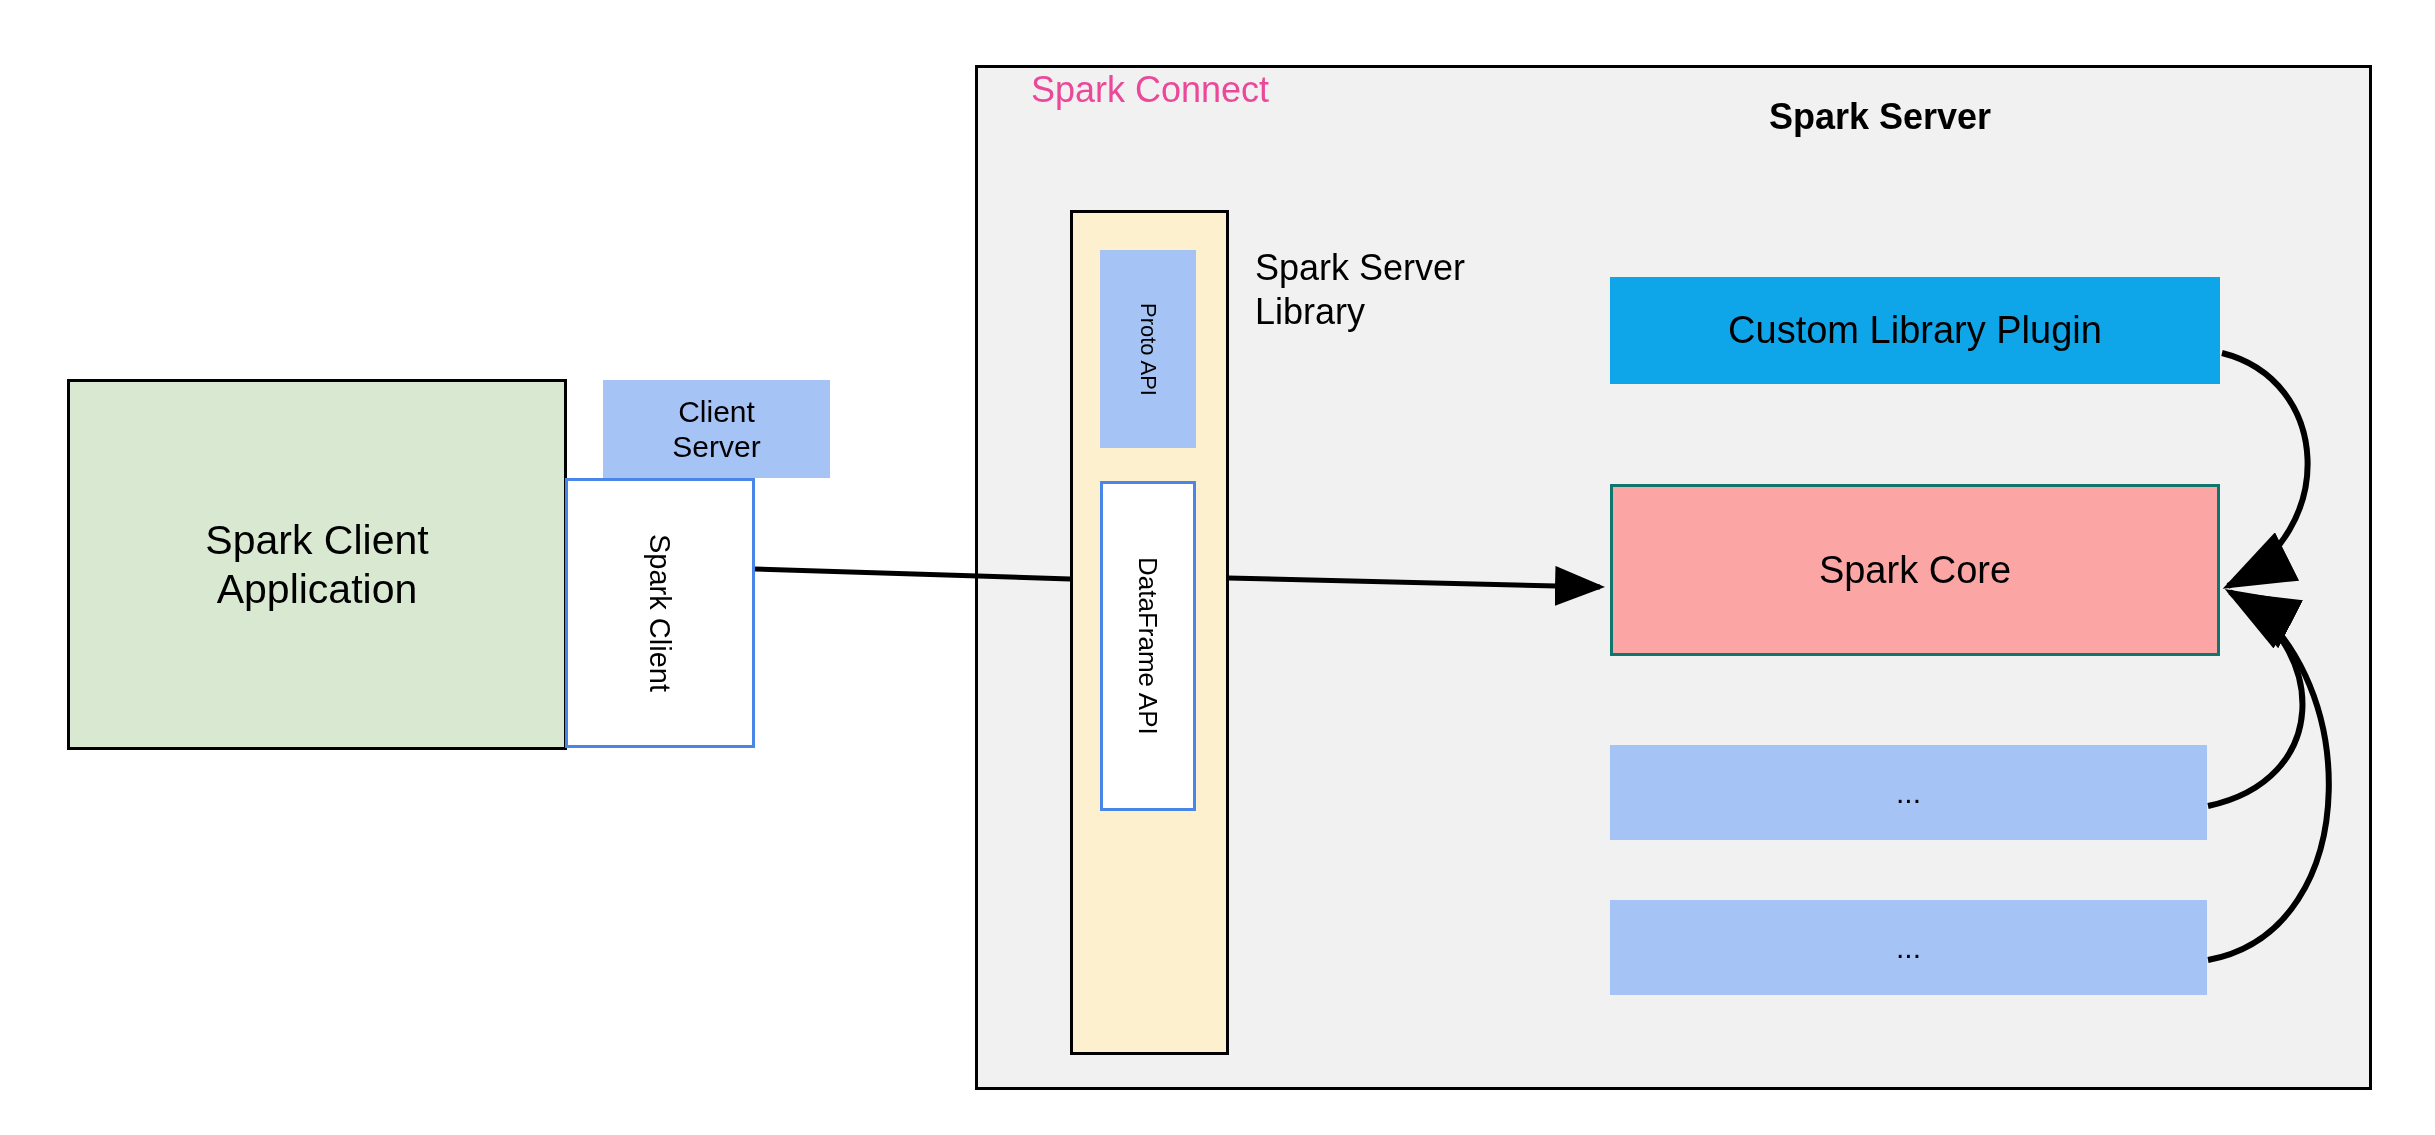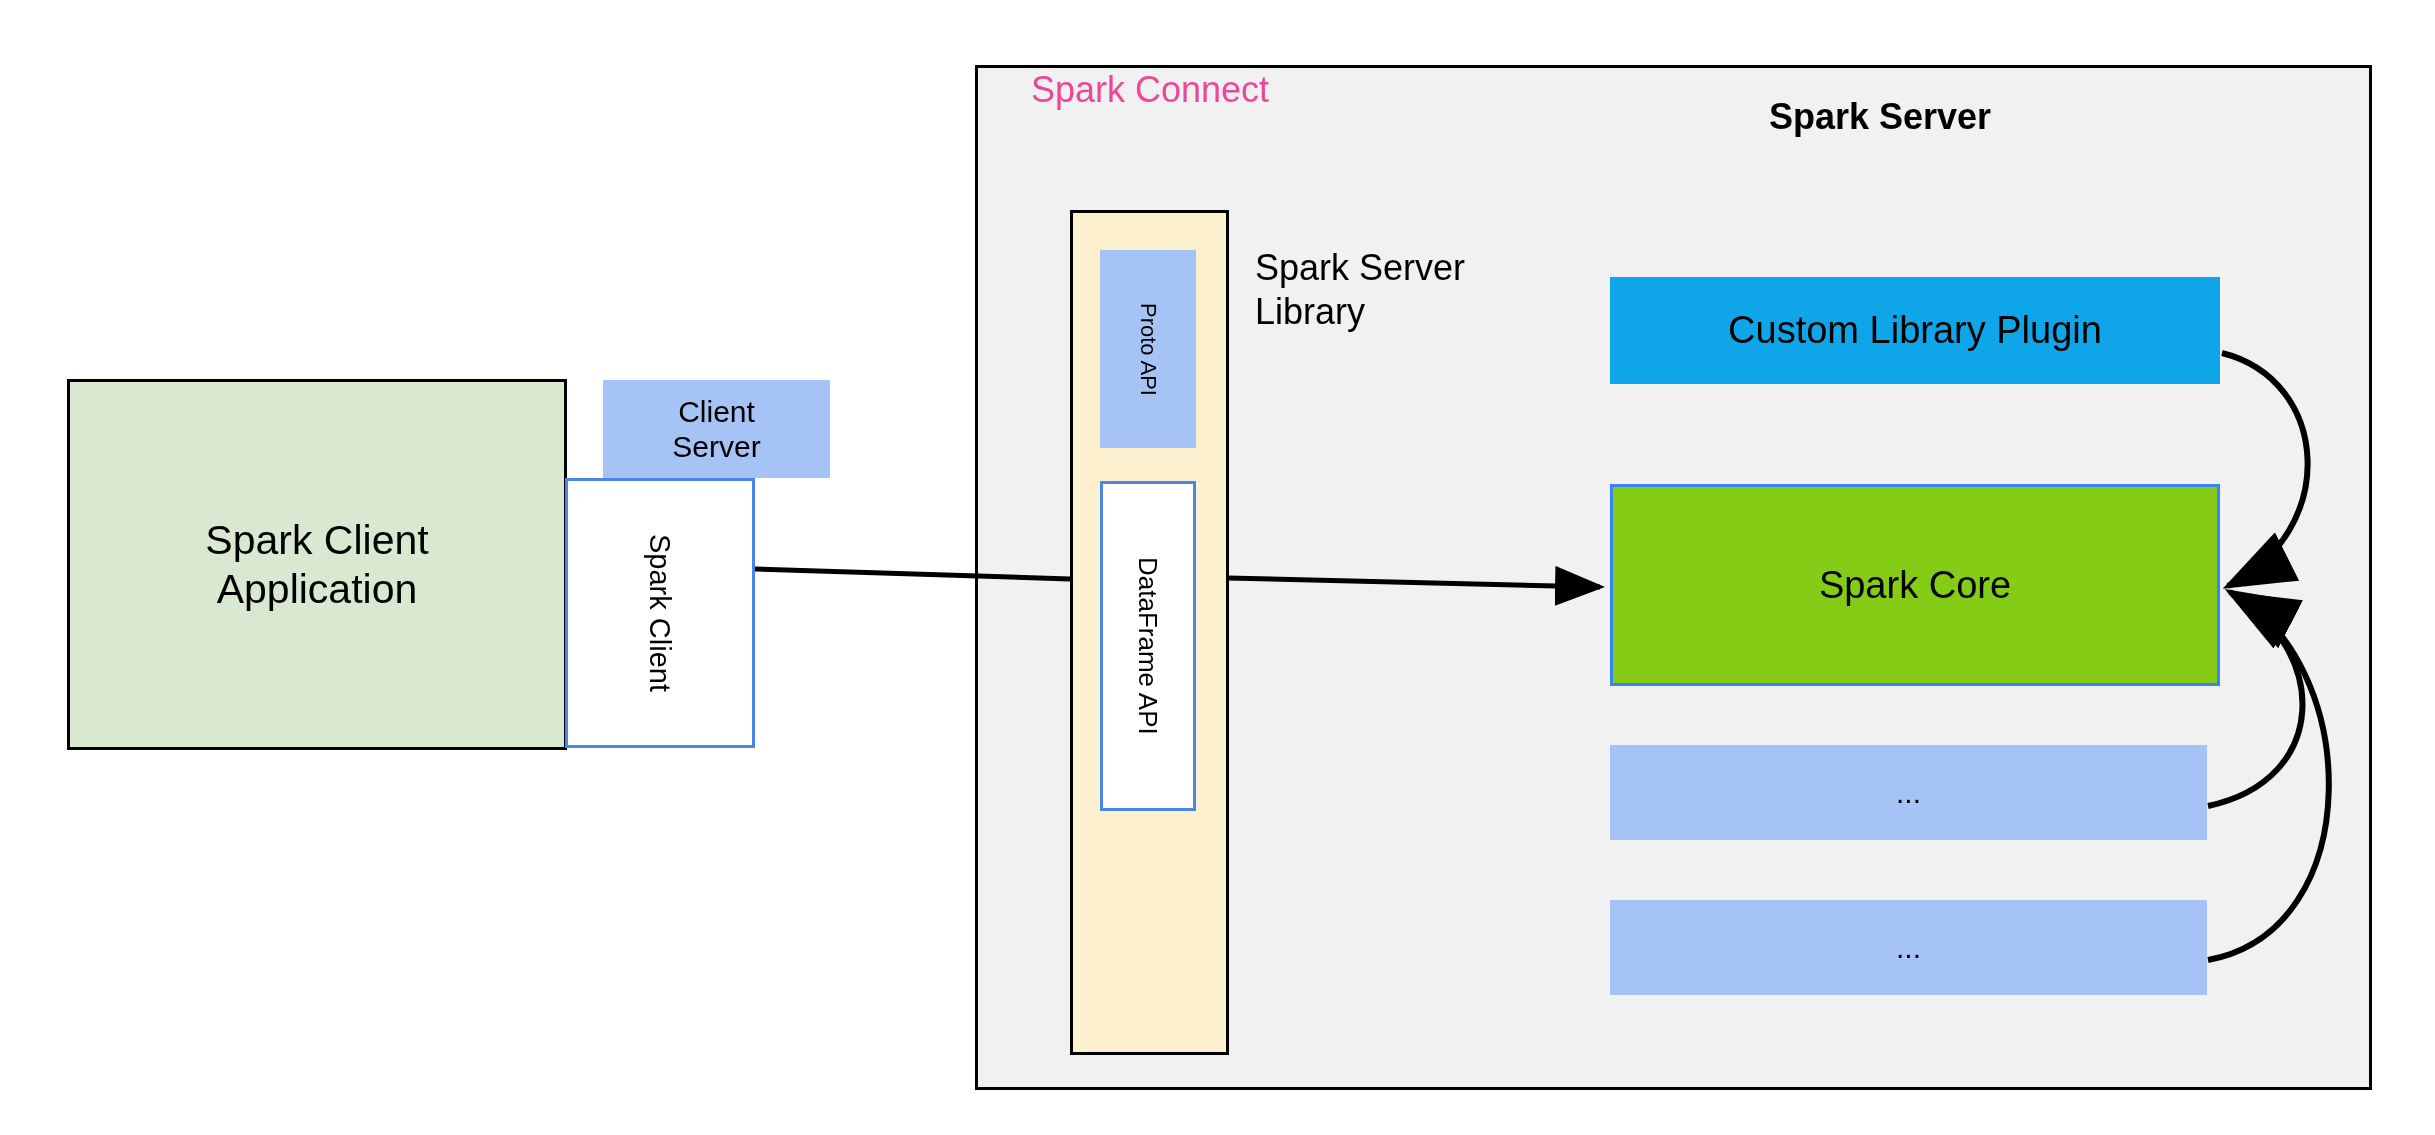--- a/index.html
+++ b/index.html
@@ -166,23 +166,23 @@
     background: #0ea5e9;
     border: none;
     font-size: 38px;
     z-index: 3;
   }
 
   #spark-core {
     left: 1610px;
     top: 484px;
     width: 610px;
-    height: 202px;
-    background: #84cc16;
-    border: 3px solid #3b82f6;
+    height: 172px;
+    background: #fca5a5;
+    border: 3px solid #0f766e;
     font-size: 38px;
     z-index: 3;
   }
 
   #ellipsis-1 {
     left: 1610px;
     top: 745px;
     width: 597px;
     height: 95px;
     background: #a6c3f5;

